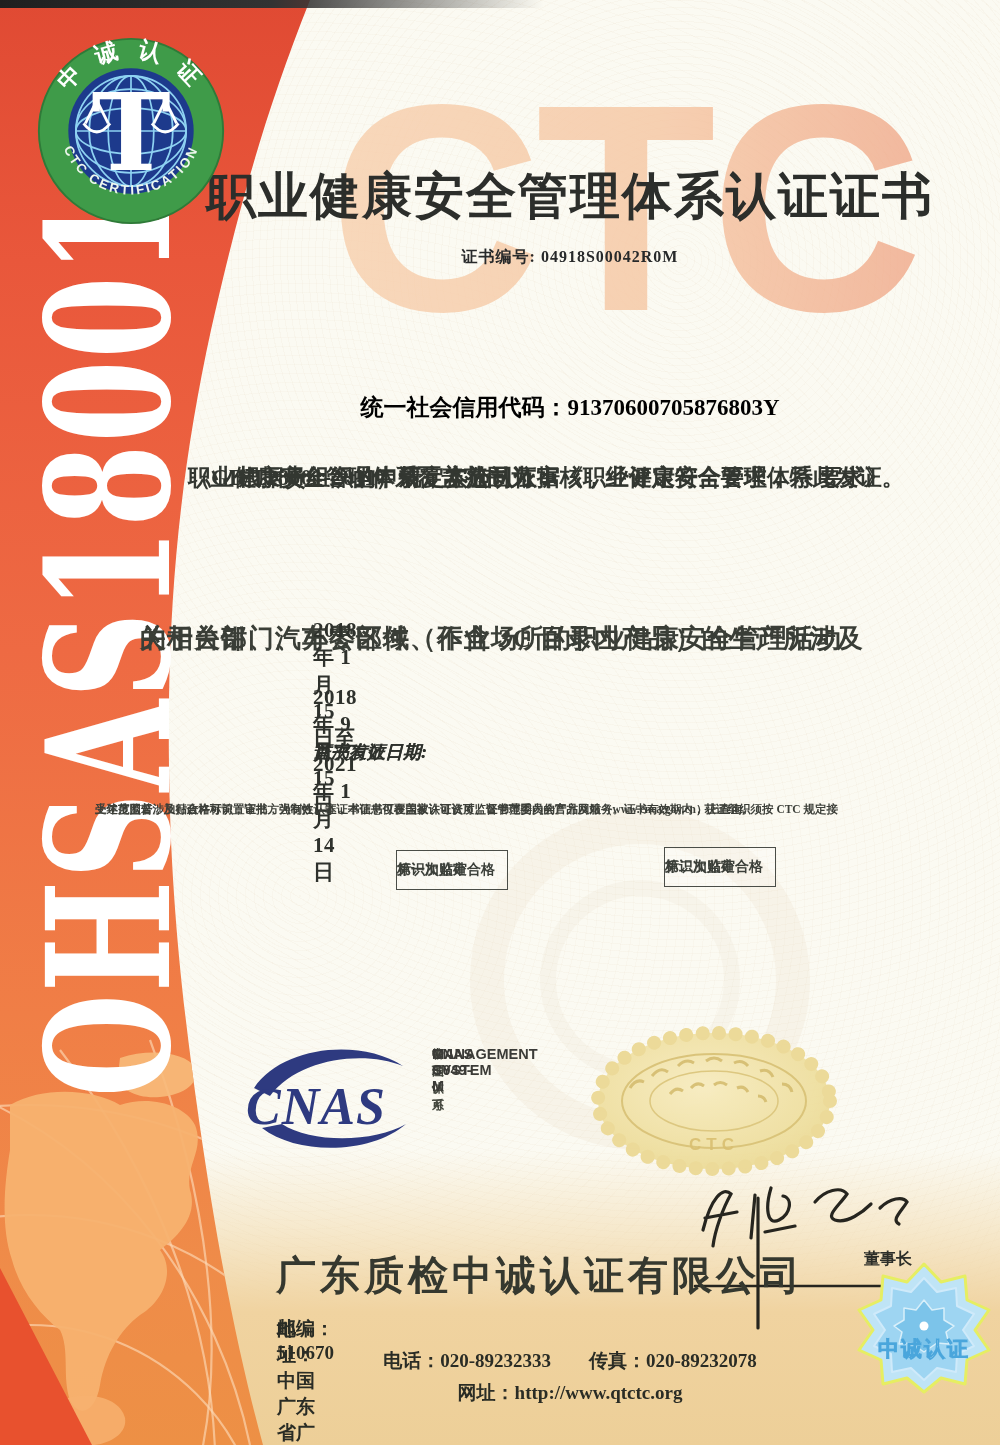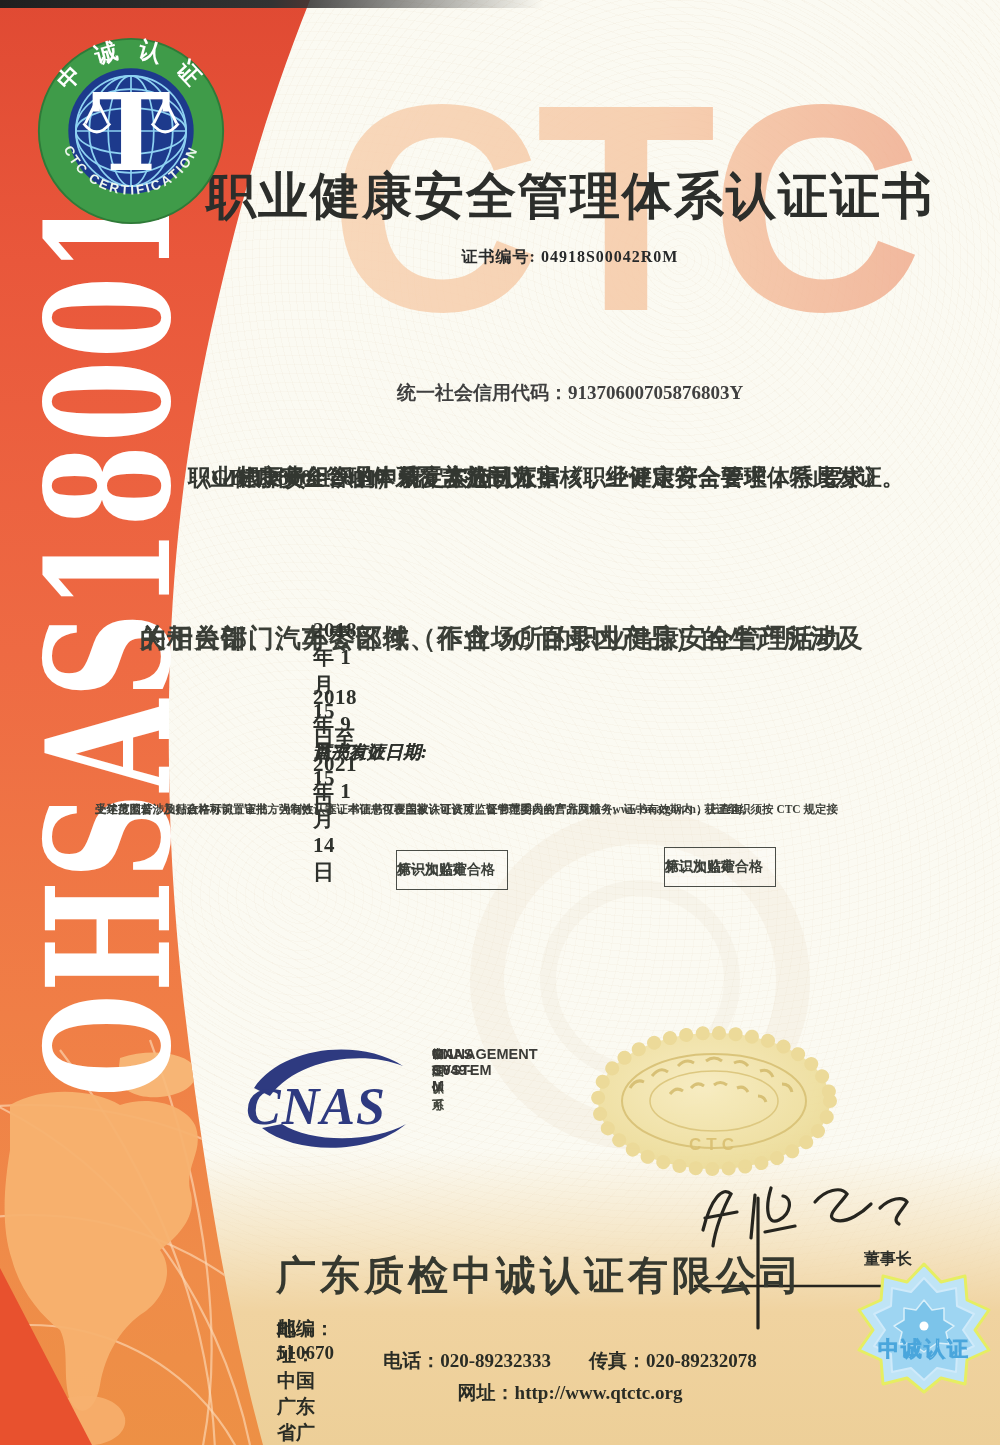--- a/index.html
+++ b/index.html
@@ -36,21 +36,21 @@
   .badge{left:36px;top:36px;width:190px;height:190px;z-index:4;}
   
   .center-col{left:140px;width:860px;text-align:center;z-index:3;}
   .title{top:163px;font-size:50px;font-weight:900;letter-spacing:2px;color:#2c2e2b;
     font-family:"Liberation Sans",sans-serif;}
   .certno{top:247px;font-size:16px;font-weight:bold;color:#27292a;
     font-family:"Liberation Serif",serif;letter-spacing:1px;}
   .company{top:297px;font-size:44px;font-weight:bold;letter-spacing:4px;color:#343834;
     font-family:"Liberation Serif",serif;}
   .addr1{top:374px;font-size:17px;font-weight:bold;color:#33362f;font-family:"Liberation Serif",serif;}
-  .addr2{top:380px;font-size:19px;font-weight:bold;color:#404040;font-family:"Liberation Serif",serif;}
+  .addr2{top:392px;font-size:23px;font-weight:bold;color:#000000;font-family:"Liberation Serif",serif;}
   .para{left:188px;top:458px;width:770px;z-index:3;font-size:23px;font-weight:bold;
     color:#333731;line-height:40px;font-family:"Liberation Serif",serif;text-align:left;}
   .para .indent{text-indent:50px;}
   .scope{top:615px;font-size:26px;font-weight:bold;color:#3a3e37;line-height:47px;
     font-family:"Liberation Serif",serif;letter-spacing:1px;}
   .dates{left:313px;top:737px;z-index:3;font-family:"Liberation Serif",serif;color:#2e312c;}
   .dates .row{display:flex;height:30px;align-items:center;}
   .dates .lbl{width:172px;font-size:18px;font-weight:bold;font-style:italic;}
   .dates .val{font-size:21px;font-weight:bold;letter-spacing:.5px;}
   .fineprint{left:95px;top:799px;width:810px;z-index:3;text-align:center;

